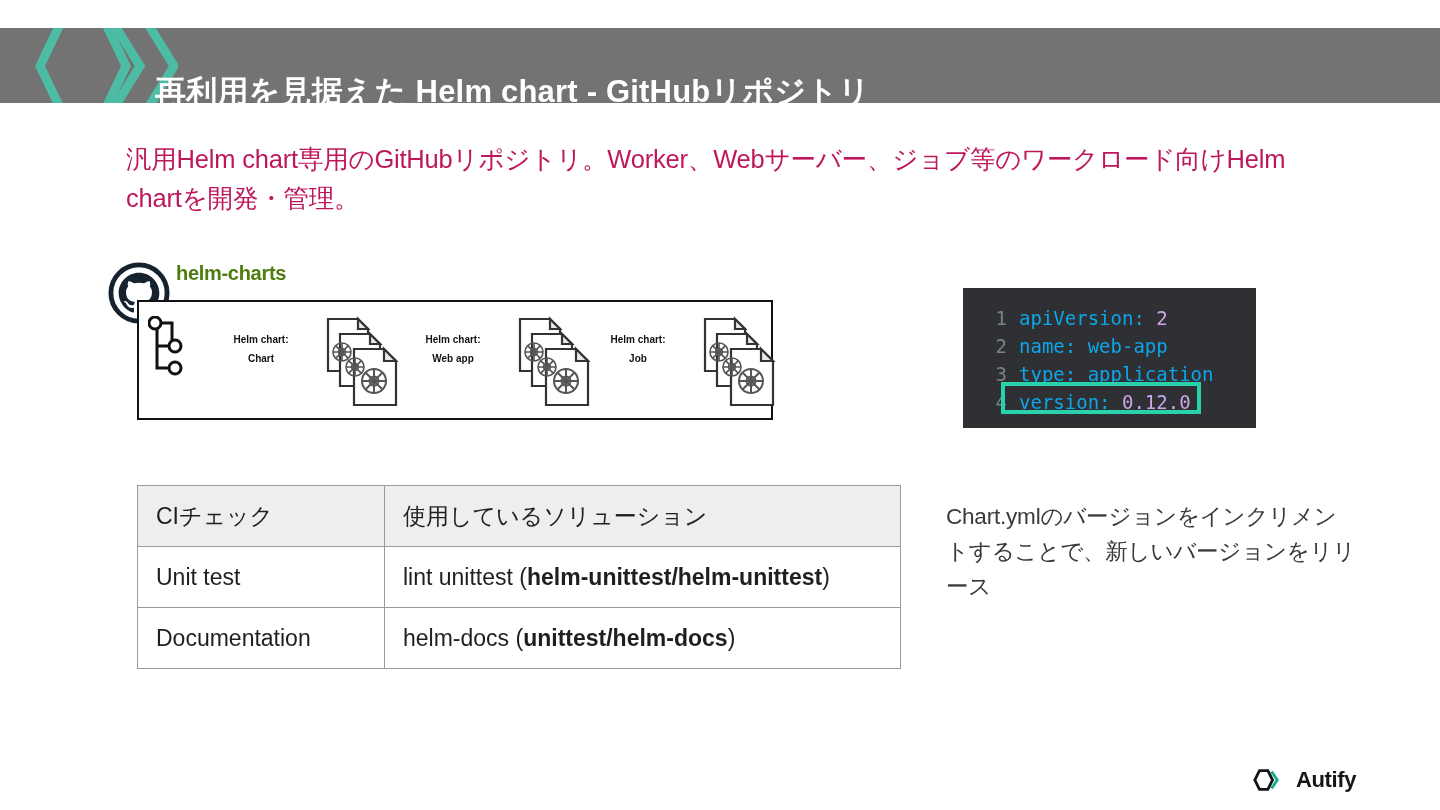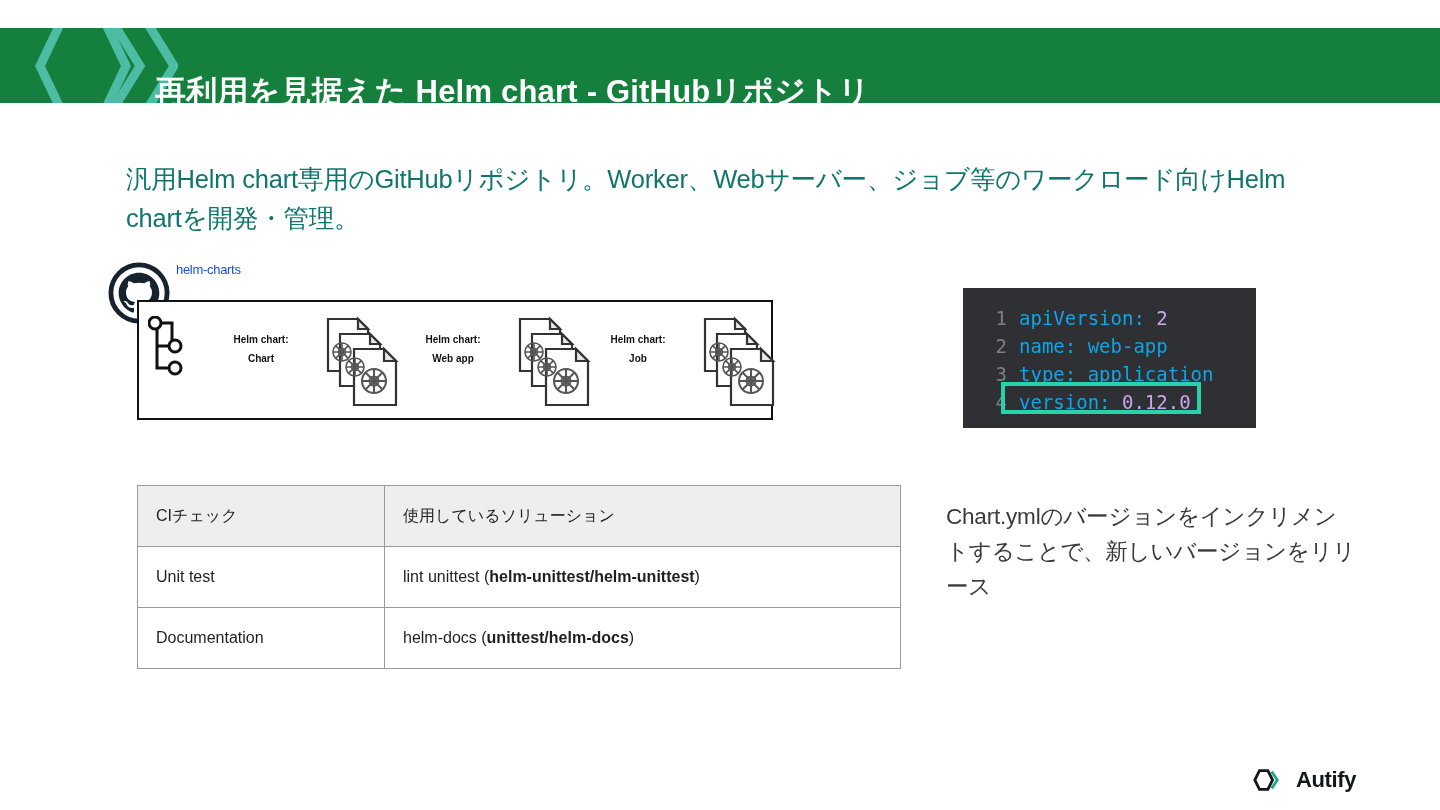--- a/index.html
+++ b/index.html
@@ -16,21 +16,21 @@
     position: relative;
   }
 
   
   .header-band {
     position: absolute;
     left: 0;
     top: 28px;
     width: 1440px;
     height: 75px;
-    background: #15803d;
+    background: #737373;
     overflow: hidden;
   }
   .header-watermark {
     position: absolute;
     left: 18px;
     top: -14px;
     width: 160px;
     height: 104px;
     opacity: 1;
   }
@@ -47,23 +47,22 @@
   }
 
   
   .lead {
     position: absolute;
     left: 126px;
     top: 140px;
     width: 1190px;
     font-size: 25.5px;
     line-height: 39px;
-    color: #0f766e;
+    color: #be185d;
     letter-spacing: -0.2px;
-    margin-top: 20px;
   }
 
   
   .diagram {
     position: absolute;
     left: 108px;
     top: 258px;
     width: 700px;
     height: 170px;
   }
@@ -71,23 +70,23 @@
     position: absolute;
     left: 0px;
     top: 4px;
     width: 62px;
     height: 62px;
   }
   .repo-name {
     position: absolute;
     left: 68px;
     top: 4px;
-    font-size: 13px;
-    font-weight: normal;
-    color: #1d4ed8;
+    font-size: 20px;
+    font-weight: bold;
+    color: #4d7c0f;
     letter-spacing: -0.3px;
   }
   .repo-box {
     position: absolute;
     left: 29px;
     top: 42px;
     width: 636px;
     height: 120px;
     border: 2.5px solid #111111;
     box-sizing: border-box;
@@ -192,21 +191,21 @@
     top: 485px;
     width: 763px;
     border-collapse: collapse;
     table-layout: fixed;
   }
   .ci-table th, .ci-table td {
     border: 1px solid #9a9a9a;
     text-align: left;
     vertical-align: middle;
     font-weight: normal;
-    font-size: 16px;
+    font-size: 23px;
     color: #1f1f1f;
     padding: 0 18px;
     height: 60px;
   }
   .ci-table thead th {
     background: #eeeeee;
   }
   .ci-table col.c1 { width: 247px; }
   .ci-table col.c2 { width: 516px; }
   .ci-table .mono-strong { font-weight: bold; }

